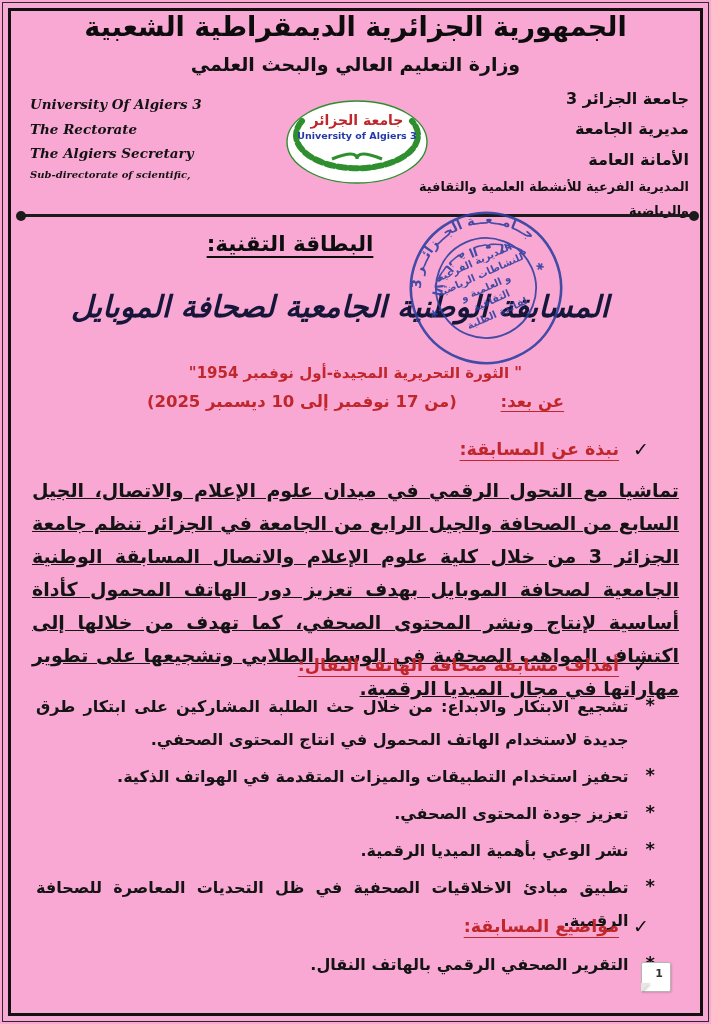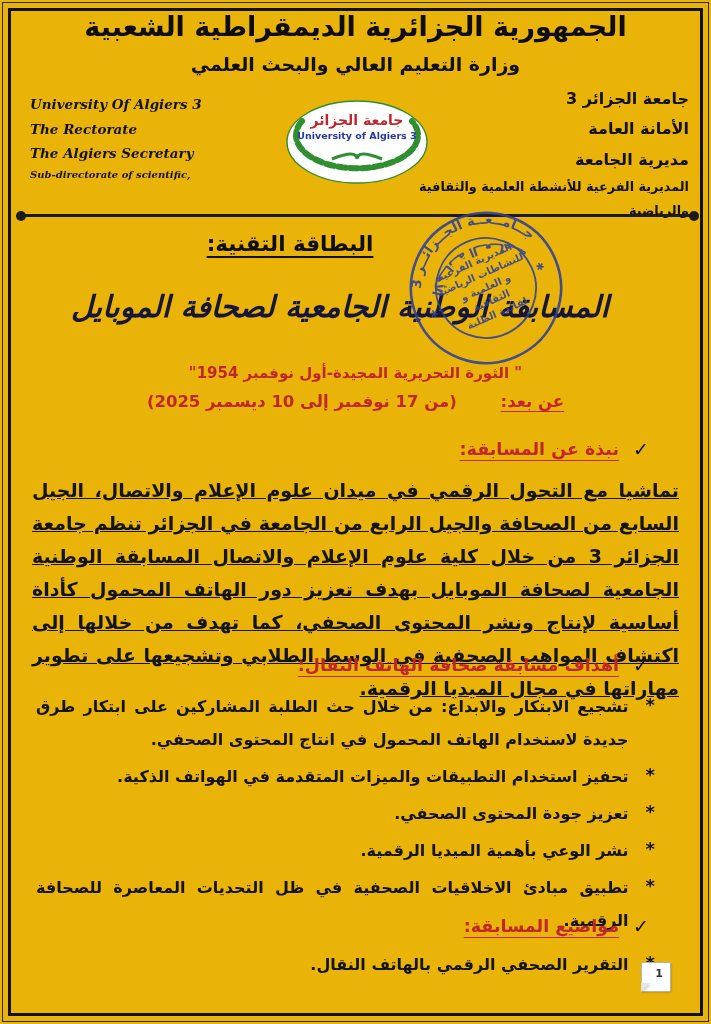--- a/index.html
+++ b/index.html
@@ -1,19 +1,19 @@
 <!DOCTYPE html>
 <html lang="ar"><head>
 <meta charset="utf-8">
 <style>
   * { margin:0; padding:0; box-sizing:border-box; }
   html,body { background:#888; }
   .page {
     position:relative; width:711px; height:1024px; margin:0 auto;
-    background:#eab308; overflow:hidden;
+    background:#f9a8d4; overflow:hidden;
     font-family:"DejaVu Sans", sans-serif; color:#161616;
   }
   .frame-outer { position:absolute; inset:2px; border:1.5px solid #2a2a2a; pointer-events:none; }
   .frame-inner { position:absolute; inset:8px; border:3px solid #111; pointer-events:none; }
 
   .republic-title {
     position:absolute; top:11px; left:0; right:0; text-align:center;
     font-size:27px; font-weight:bold; letter-spacing:0px; color:#0d0d0d;
     direction:rtl;
   }
@@ -133,22 +133,22 @@
 
   <div class="en-block">
     <div>University Of Algiers 3</div>
     <div>The Rectorate</div>
     <div>The Algiers Secretary</div>
     <div class="sm">Sub-directorate of scientific,</div>
   </div>
 
   <div class="ar-block">
     <div>جامعة الجزائر 3</div>
+    <div>مديرية الجامعة</div>
     <div>الأمانة العامة</div>
-    <div>مديرية الجامعة</div>
     <div class="sm">المديرية الفرعية للأنشطة العلمية والثقافية والرياضية</div>
   </div>
 
   <div class="logo">
     <svg width="146" height="86" viewBox="0 0 146 86">
       <ellipse cx="73" cy="43" rx="70" ry="41" fill="#ffffff" stroke="#2f8f2f" stroke-width="1.4"></ellipse>
       <path d="M 18,22 A 61,33 0 1 0 128,22" fill="none" stroke="#2f8f2f" stroke-width="6" stroke-dasharray="8 4" stroke-linecap="round"></path>
       <path d="M 48,60 Q 73,50 73,60 Q 73,50 98,60" fill="none" stroke="#2f8f2f" stroke-width="3"></path>
       <text x="73" y="26" text-anchor="middle" font-size="14" font-weight="bold" fill="#c0272b" direction="rtl">جامعة الجزائر</text>
       <text x="73" y="40" text-anchor="middle" font-size="9.5" font-weight="bold" fill="#2438a8">University of Algiers 3</text>

